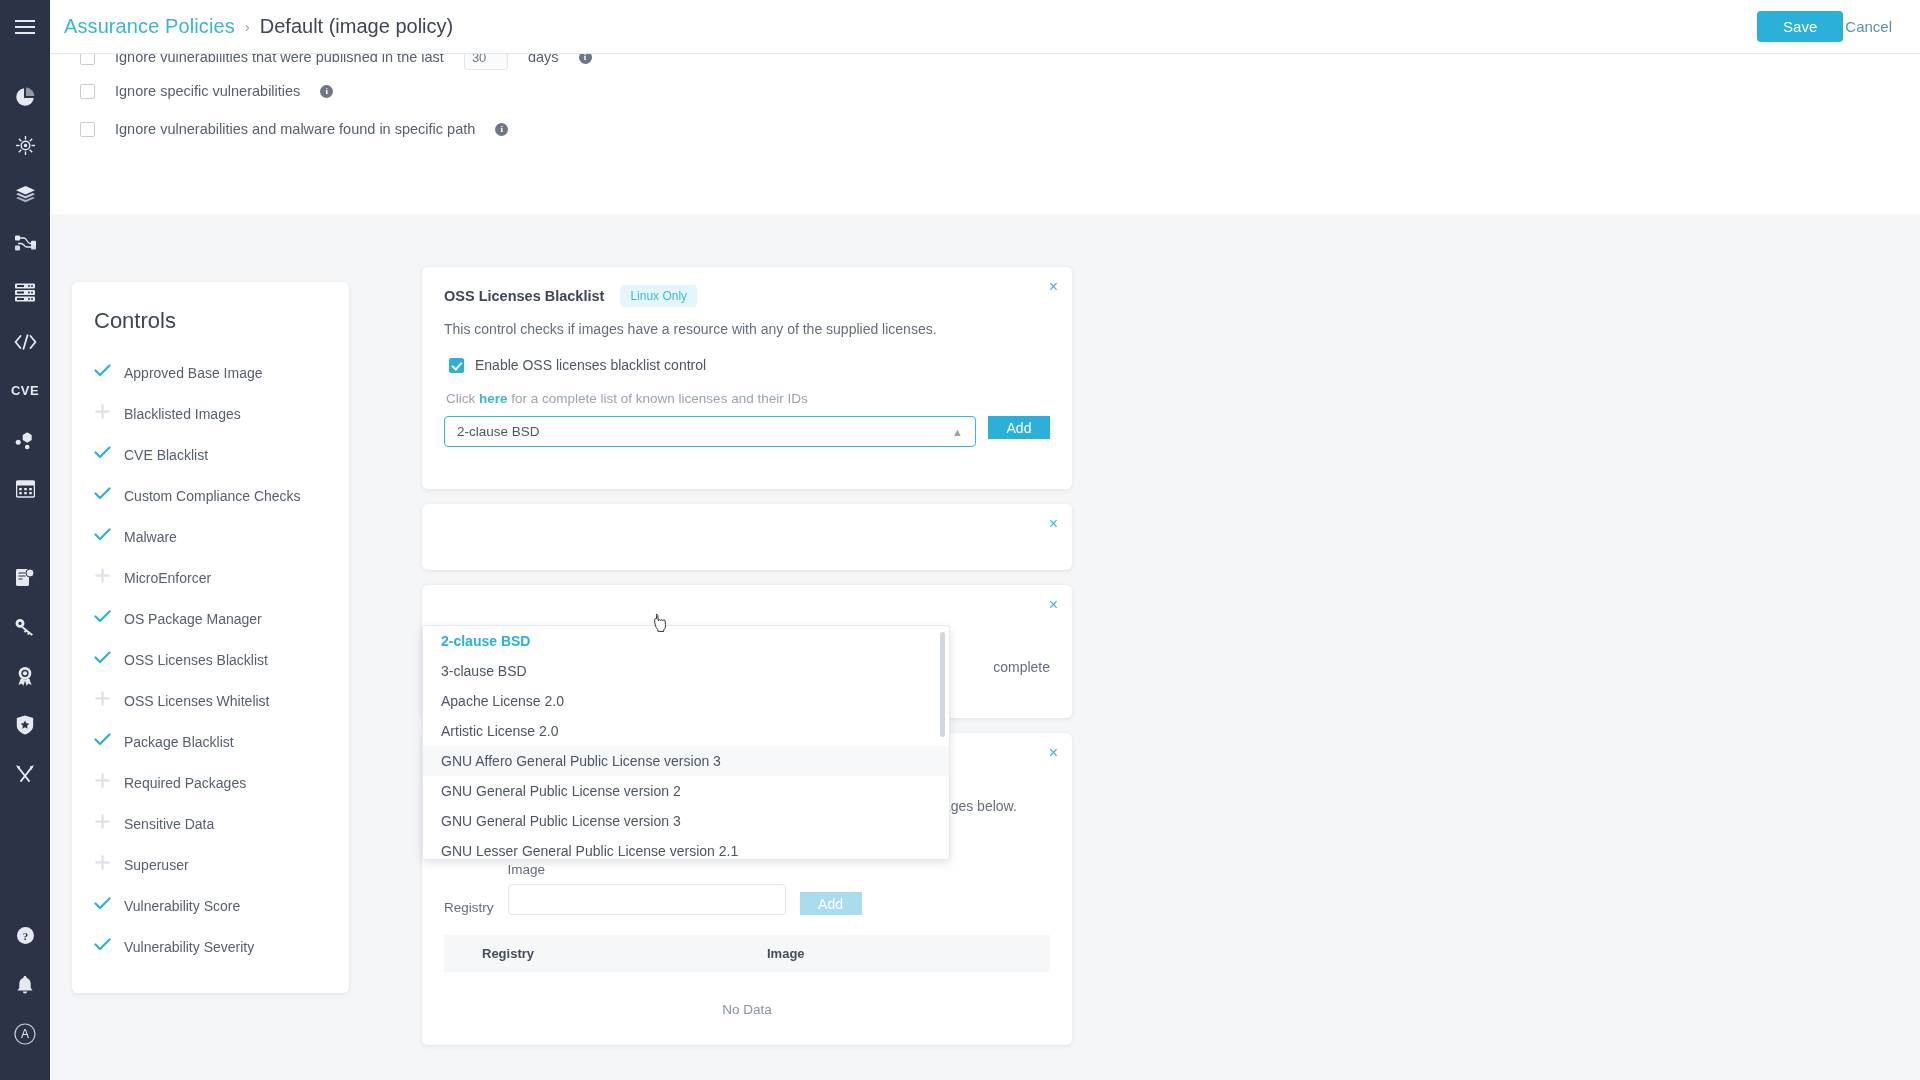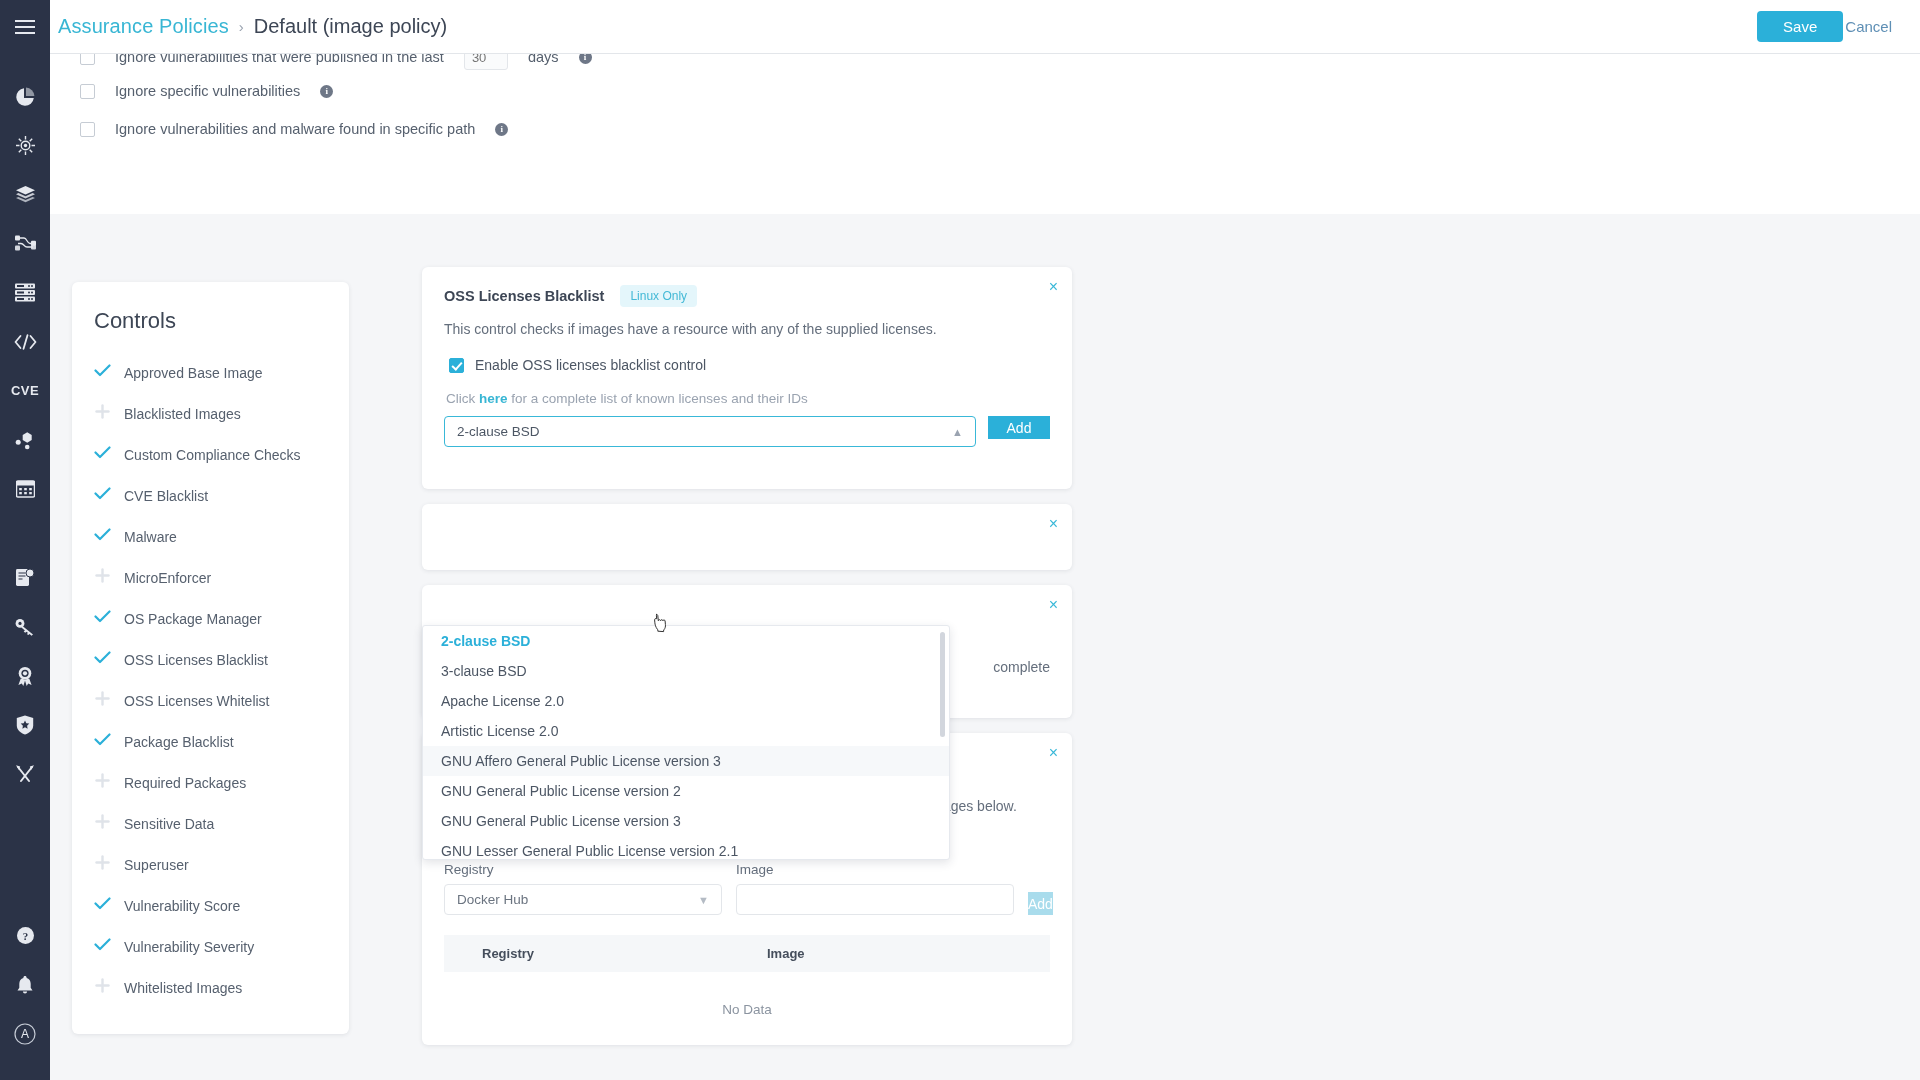--- a/index.html
+++ b/index.html
@@ -32,21 +32,21 @@
   .cve-text { font-size: 13px; font-weight: bold; letter-spacing: .5px; }
 
   
   #topbar {
     position: absolute; left: 50px; top: 0; right: 0; height: 54px;
     background: #ffffff;
     border-bottom: 1px solid #e3e6ea;
     display: flex; align-items: center;
     z-index: 50;
   }
-  #breadcrumb { display: flex; align-items: center; padding-left: 8px; gap: 10px; }
+  #breadcrumb { display: flex; align-items: center; padding-left: 14px; gap: 10px; }
   #breadcrumb .crumb-link {
     color: #38b6d4; font-size: 20px; cursor: pointer; letter-spacing: .1px;
   }
   #breadcrumb .crumb-sep { color: #9aa3b0; font-size: 15px; }
   #breadcrumb .crumb-current { color: #3d4655; font-size: 20px; }
   #topbar-actions {
     margin-left: auto; display: flex; align-items: center; gap: 2px; padding-right: 28px;
   }
   #save-button {
     background: #2bb0d9; color: #fff; border: none; border-radius: 4px;
@@ -446,27 +446,27 @@
                   <path d="M8.5 2.5v12"></path>
                   <path d="M2.5 8.5h12"></path>
                 </g>
               </svg></span>
             <span class="control-label">Blacklisted Images</span>
           </div>
           <div class="control-item">
             <span><svg class="mark" viewBox="0 0 17 17">
                 <path d="M1.5 8.5 6 13 15.5 3.5" fill="none" stroke="#2bb0d9" stroke-width="2.2" stroke-linecap="round" stroke-linejoin="round"></path>
               </svg></span>
+            <span class="control-label">CVE Blacklist</span>
+          </div>
+          <div class="control-item">
+            <span><svg class="mark" viewBox="0 0 17 17">
+                <path d="M1.5 8.5 6 13 15.5 3.5" fill="none" stroke="#2bb0d9" stroke-width="2.2" stroke-linecap="round" stroke-linejoin="round"></path>
+              </svg></span>
             <span class="control-label">Custom Compliance Checks</span>
-          </div>
-          <div class="control-item">
-            <span><svg class="mark" viewBox="0 0 17 17">
-                <path d="M1.5 8.5 6 13 15.5 3.5" fill="none" stroke="#2bb0d9" stroke-width="2.2" stroke-linecap="round" stroke-linejoin="round"></path>
-              </svg></span>
-            <span class="control-label">CVE Blacklist</span>
           </div>
           <div class="control-item">
             <span><svg class="mark" viewBox="0 0 17 17">
                 <path d="M1.5 8.5 6 13 15.5 3.5" fill="none" stroke="#2bb0d9" stroke-width="2.2" stroke-linecap="round" stroke-linejoin="round"></path>
               </svg></span>
             <span class="control-label">Malware</span>
           </div>
           <div class="control-item">
             <span><svg class="mark" viewBox="0 0 17 17">
                 <g stroke="#dfe3e9" stroke-width="2.4" stroke-linecap="round">
@@ -534,29 +534,20 @@
             <span><svg class="mark" viewBox="0 0 17 17">
                 <path d="M1.5 8.5 6 13 15.5 3.5" fill="none" stroke="#2bb0d9" stroke-width="2.2" stroke-linecap="round" stroke-linejoin="round"></path>
               </svg></span>
             <span class="control-label">Vulnerability Score</span>
           </div>
           <div class="control-item">
             <span><svg class="mark" viewBox="0 0 17 17">
                 <path d="M1.5 8.5 6 13 15.5 3.5" fill="none" stroke="#2bb0d9" stroke-width="2.2" stroke-linecap="round" stroke-linejoin="round"></path>
               </svg></span>
             <span class="control-label">Vulnerability Severity</span>
-          </div>
-          <div class="control-item">
-            <span><svg class="mark" viewBox="0 0 17 17">
-                <g stroke="#dfe3e9" stroke-width="2.4" stroke-linecap="round">
-                  <path d="M8.5 2.5v12"></path>
-                  <path d="M2.5 8.5h12"></path>
-                </g>
-              </svg></span>
-            <span class="control-label">Whitelisted Images</span>
           </div>
         </div>
     </div>
 
     <div id="cards-col">
 
       <div class="card">
         <span class="card-close">×</span>
         <div class="card-head">
           <span class="card-title">OSS Licenses Blacklist</span>
@@ -602,24 +593,20 @@
         </div>
         <div class="card-desc">This control checks if images are built using an approved base image.</div>
         <div class="card-desc">To approve a base image, add a registered image to the list of approved base images below.</div>
         <div class="card-cb-row" style="margin-top:16px">
           <span class="cbox checked"></span>
           <span class="card-cb-label">Enable approved base images control</span>
         </div>
         <div class="form-grid">
           <div class="form-field">
             <span class="form-label">Registry</span>
-            <div class="form-select">
-              <span>Docker Hub</span>
-              <span class="caret">▼</span>
-            </div>
           </div>
           <div class="form-field">
             <span class="form-label">Image</span>
             <input class="form-input" value="" style="">
           </div>
           <button class="btn-add disabled">Add</button>
         </div>
         <table class="data-table">
           <thead>
             <tr>

